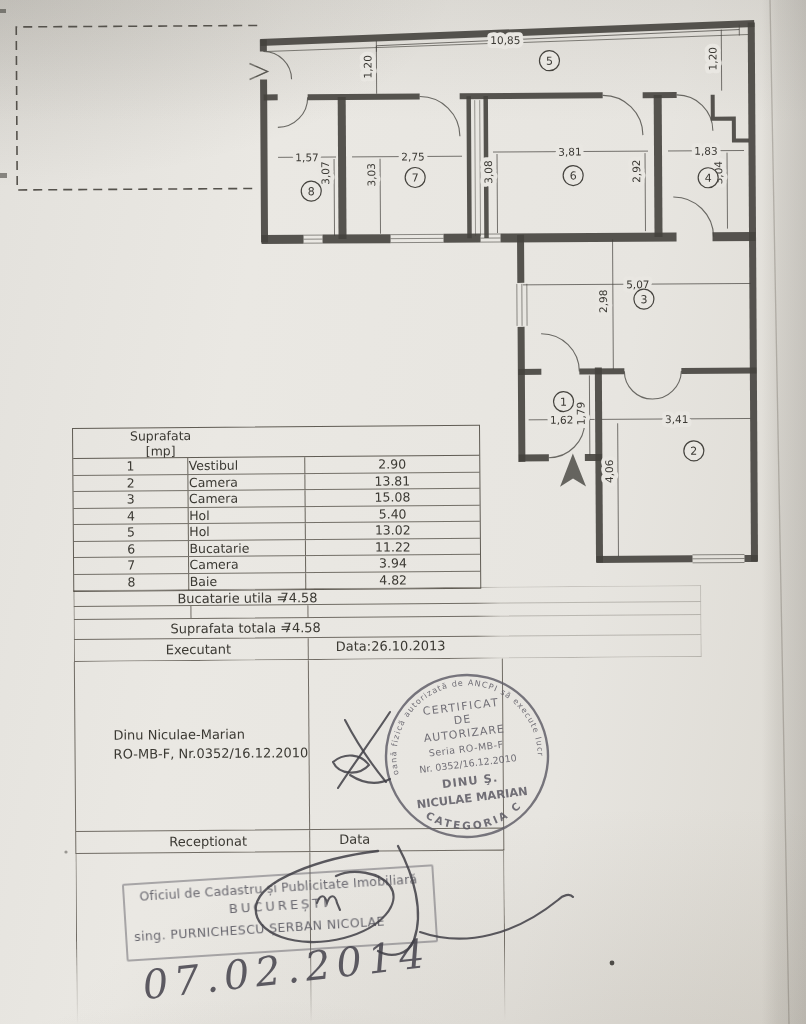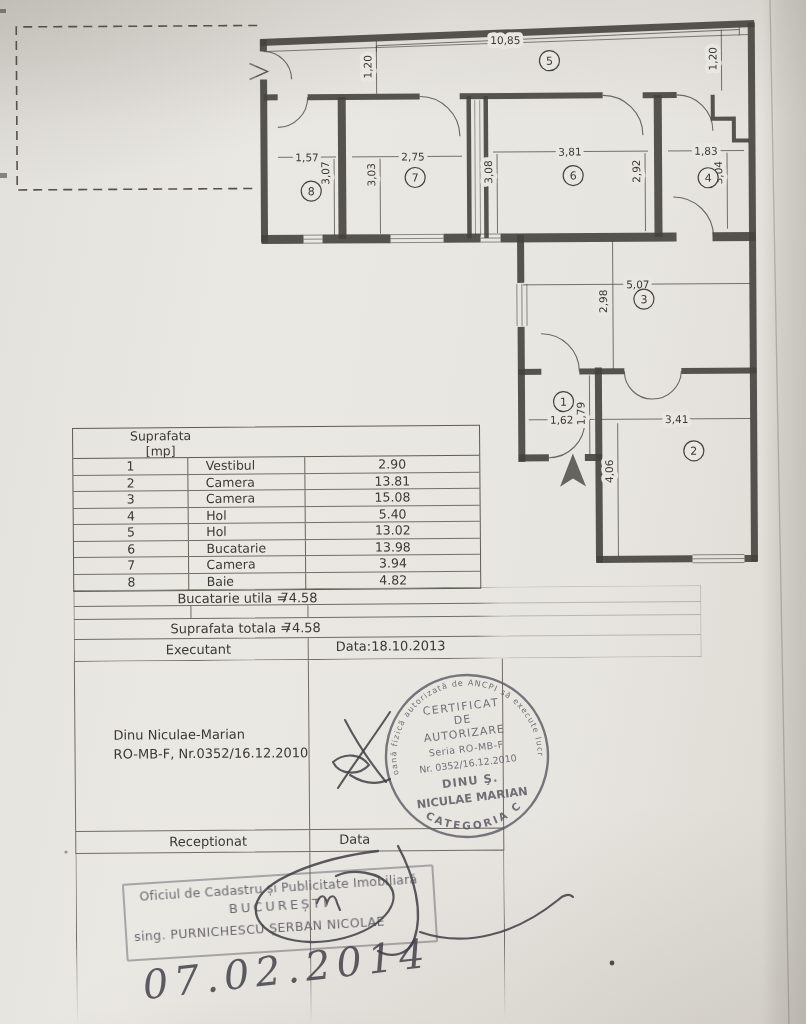--- a/index.html
+++ b/index.html
@@ -17,21 +17,21 @@
   .form{position:absolute;left:0;top:0;width:806px;height:1024px;
     transform:rotate(-0.45deg);transform-origin:72px 428px;color:#3b3933;}
   
   .tbl{position:absolute;left:72px;top:428px;width:408px;box-sizing:border-box;
     border:1.3px solid rgba(66,61,52,.82);}
   .hrow{display:flex;height:30px;border-bottom:1.3px solid rgba(66,61,52,.82);box-sizing:border-box;}
   .trow{display:flex;height:16.5px;box-sizing:border-box;border-bottom:1px solid rgba(66,61,52,.7);}
   .trow:last-child{border-bottom:none;}
   .c1,.c2,.c3{box-sizing:border-box;font-size:12.5px;line-height:16px;}
   .c1{width:116px;text-align:center;border-right:1px solid rgba(66,61,52,.78);}
-  .c2{width:117px;padding-left:17px;border-right:1px solid rgba(66,61,52,.78);}
+  .c2{width:117px;border-right:1px solid rgba(66,61,52,.78);}
   .c3{width:175px;text-align:center;}
   .hrow .c1,.hrow .c2,.hrow .c3{white-space:pre-line;text-align:center;font-size:12.5px;
     line-height:1.18;padding-top:1px;}
   .hrow .c2{padding-left:0;}
   
   .bands{position:absolute;left:72px;top:590px;width:628px;
     -webkit-mask-image:linear-gradient(to right,#000 0 64%,rgba(0,0,0,.38) 68% 100%);
     mask-image:linear-gradient(to right,#000 0 64%,rgba(0,0,0,.38) 68% 100%);}
   .band{position:relative;box-sizing:border-box;border:1px solid rgba(66,61,52,.72);border-top:none;}
   .band.first{border-top:1px solid rgba(66,61,52,.5);}
@@ -102,21 +102,21 @@
         <div class="c3">5.40</div>
       </div>
       <div class="trow">
         <div class="c1">5</div>
         <div class="c2">Hol</div>
         <div class="c3">13.02</div>
       </div>
       <div class="trow">
         <div class="c1">6</div>
         <div class="c2">Bucatarie</div>
-        <div class="c3">13.98</div>
+        <div class="c3">11.22</div>
       </div>
       <div class="trow">
         <div class="c1">7</div>
         <div class="c2">Camera</div>
         <div class="c3">3.94</div>
       </div>
       <div class="trow">
         <div class="c1">8</div>
         <div class="c2">Baie</div>
         <div class="c3">4.82</div>
@@ -132,21 +132,21 @@
         <div class="vdiv" style="left:116px;"></div>
         <div class="vdiv" style="left:233px;"></div>
       </div>
       <div class="band" style="height:20px;">
         <span style="left:96px;top:2px;">Suprafata totala =</span>
         <span style="left:209px;top:2px;">74.58</span>
       </div>
       <div class="band" style="height:22px;">
         <div class="vdiv" style="left:233px;"></div>
         <span style="left:91px;top:3px;text-align:right;">Executant</span>
-        <span style="left:261px;top:1px;">Data:18.10.2013</span>
+        <span style="left:261px;top:1px;">Data:26.10.2013</span>
       </div>
     </div>
 
     <div class="bx" style="top:662px;height:170px;">
       <div class="vdiv" style="left:233px;"></div>
       <div class="execname">
         <div>Dinu Niculae-Marian</div>
         <div>RO-MB-F, Nr.0352/16.12.2010</div>
       </div>
     </div>

